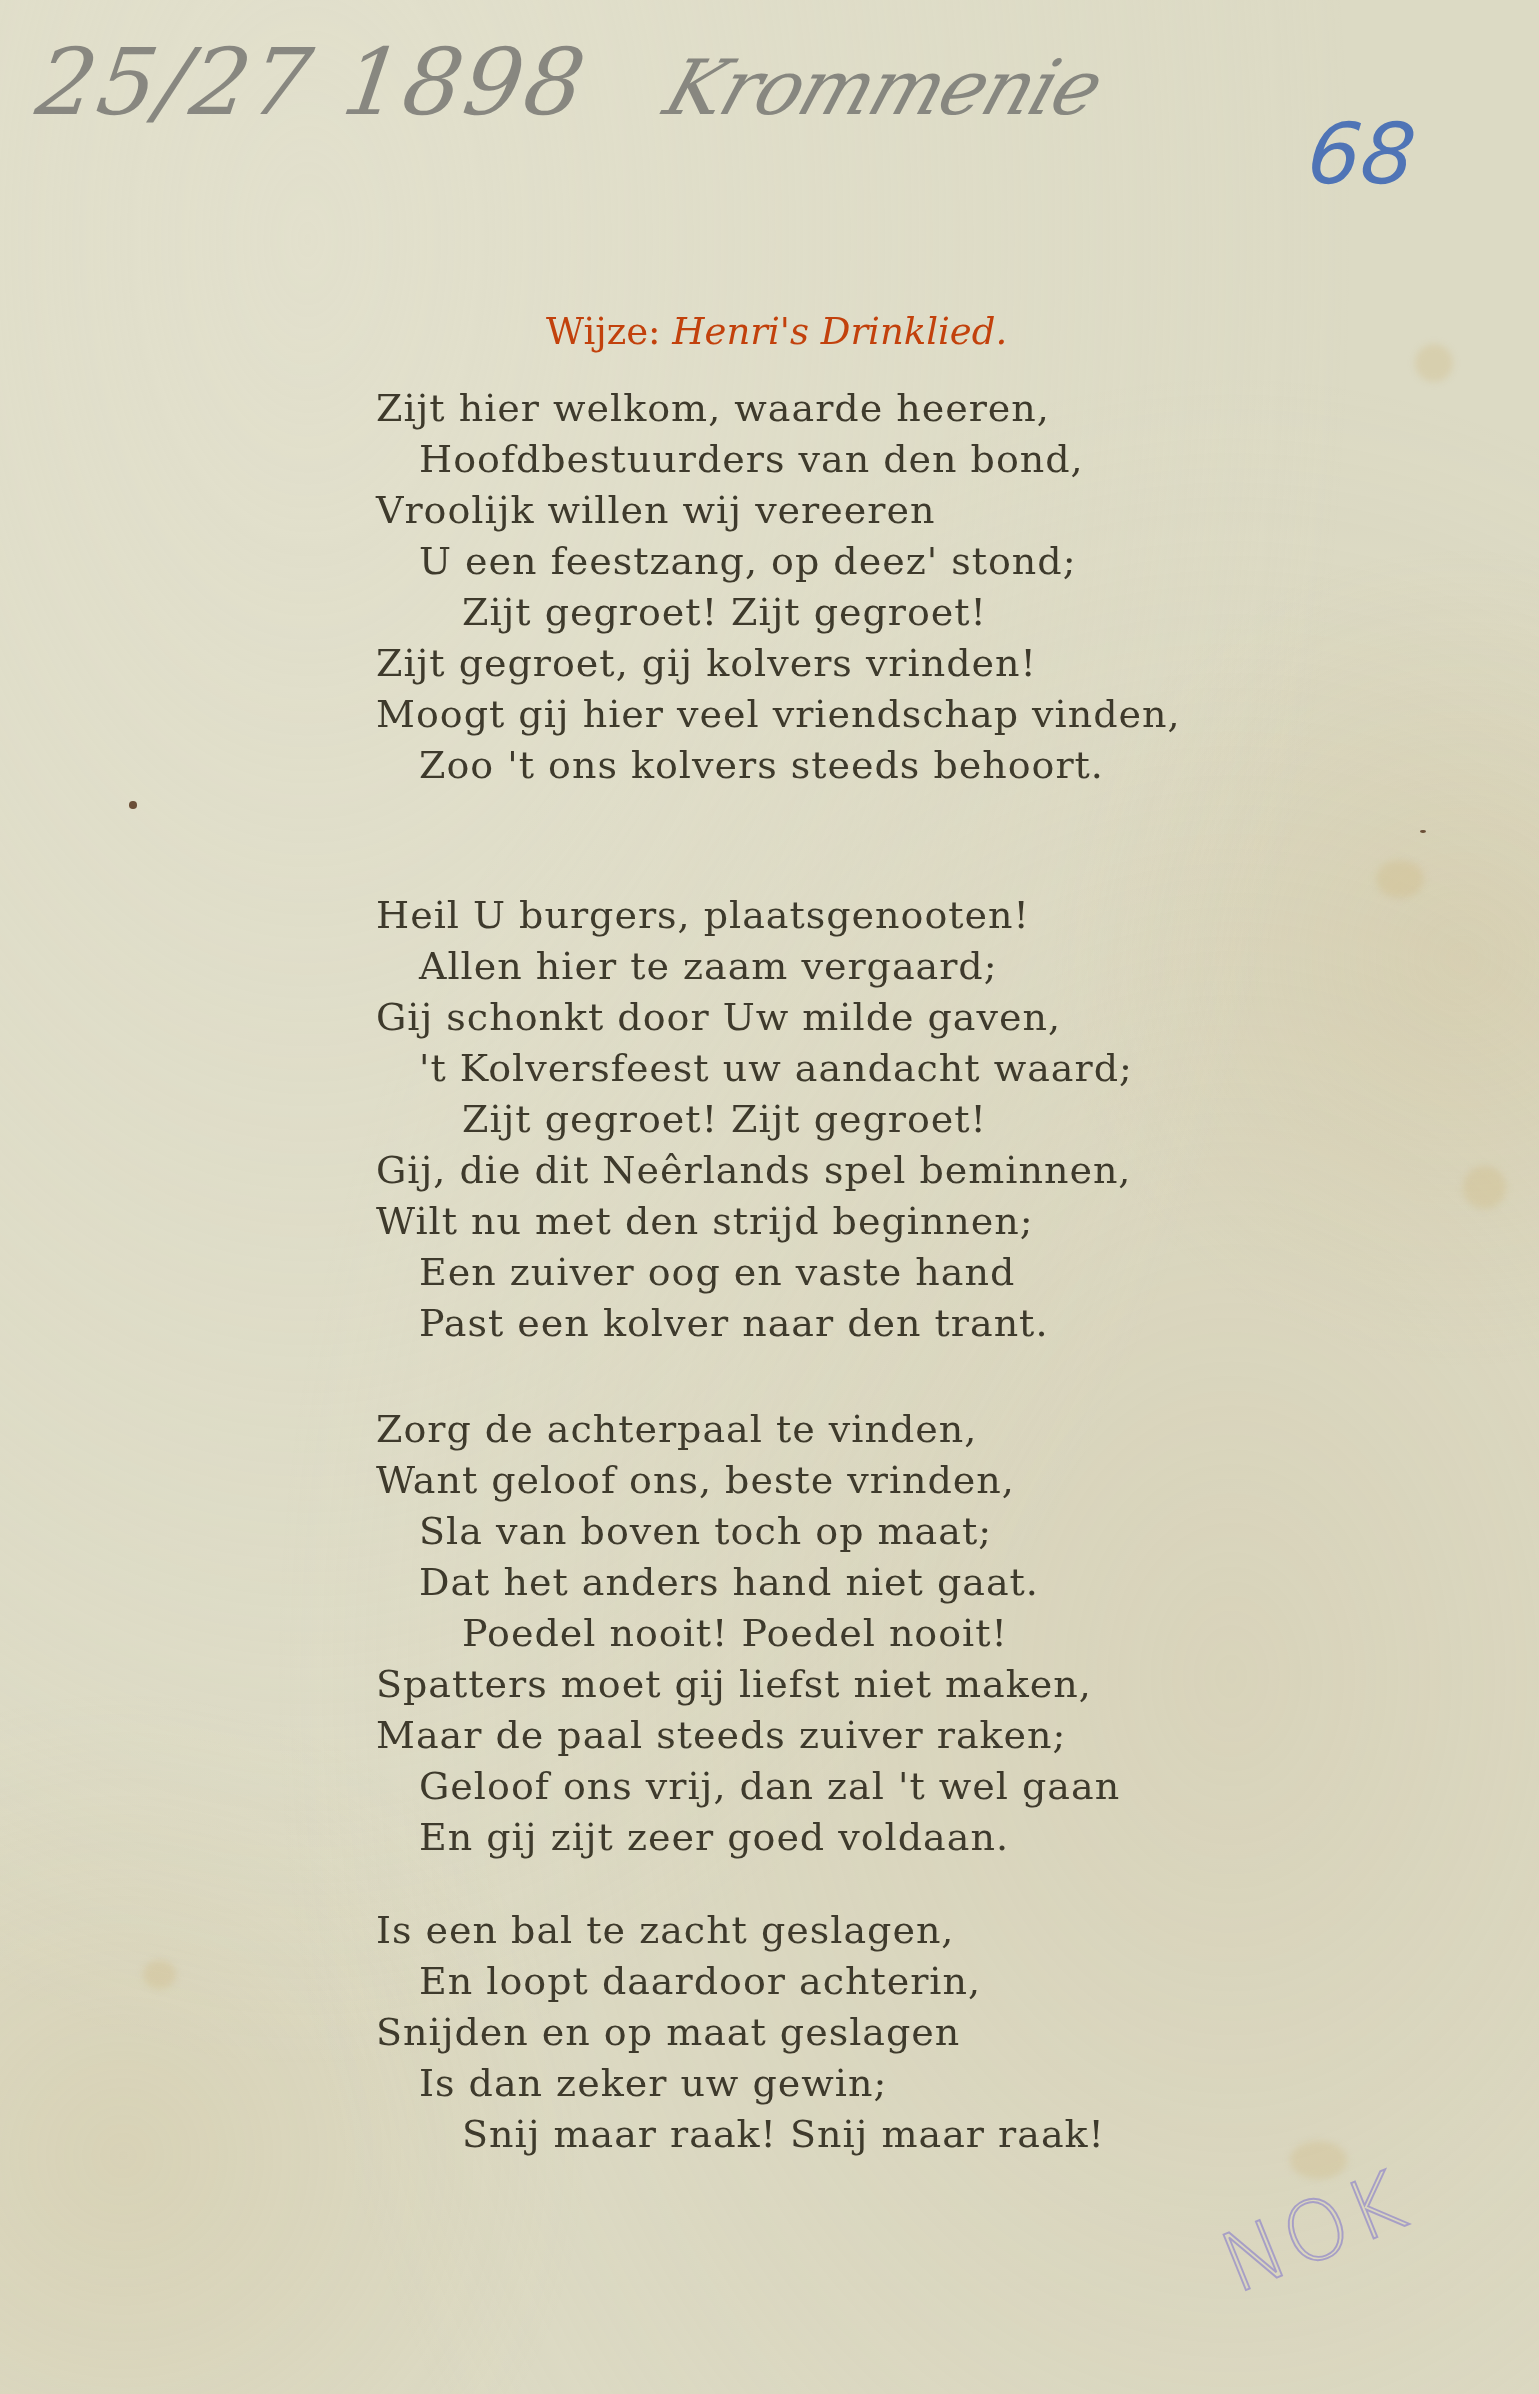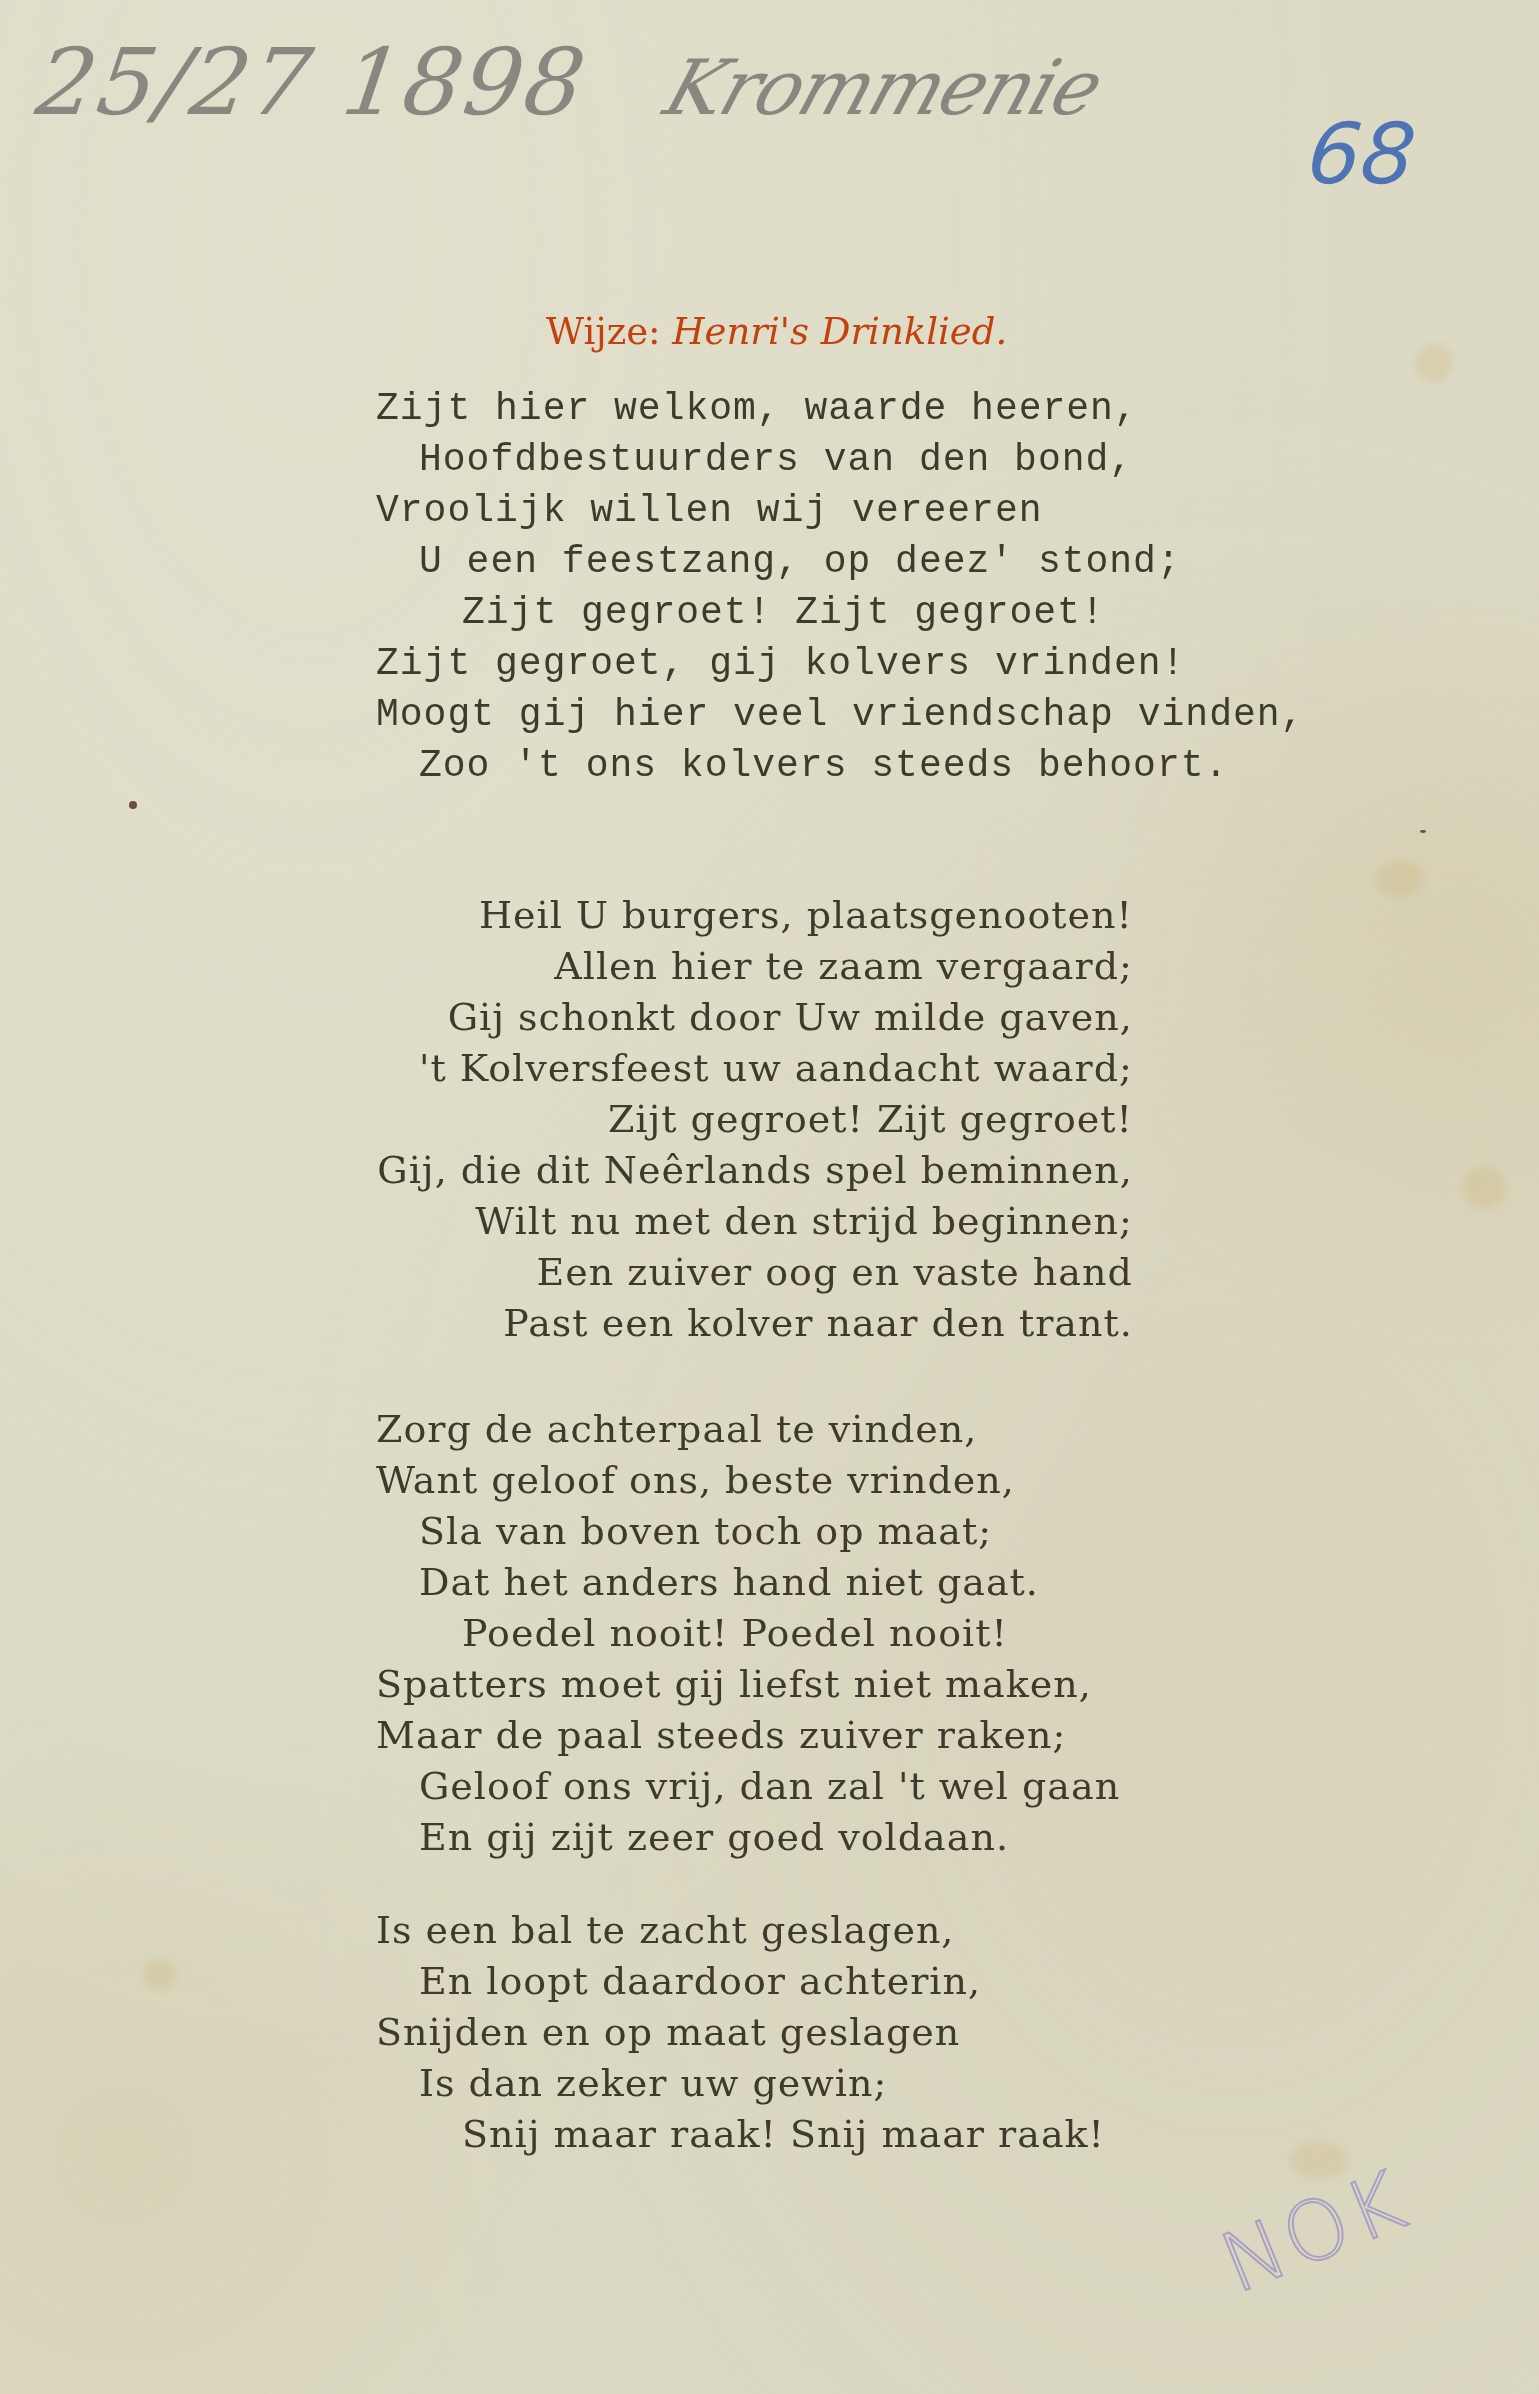--- a/index.html
+++ b/index.html
@@ -63,31 +63,31 @@
 <div class="hand place">Krommenie</div>
 <div class="pagenum">68</div>
 <div class="stamp">NOK</div>
 
 <div class="title">
   <span>Wijze:</span>
   <span class="tune">Henri's Drinklied.</span>
 </div>
 
 <div class="poem">
-  <div class="stanza" style="top:383px;font-family:Liberation Mono, monospace;">
+  <div class="stanza" style="top:383px;">
       <div class="line indent-0">Zijt hier welkom, waarde heeren,</div>
       <div class="line indent-1">Hoofdbestuurders van den bond,</div>
       <div class="line indent-0">Vroolijk willen wij vereeren</div>
       <div class="line indent-1">U een feestzang, op deez' stond;</div>
       <div class="line indent-2">Zijt gegroet! Zijt gegroet!</div>
       <div class="line indent-0">Zijt gegroet, gij kolvers vrinden!</div>
       <div class="line indent-0">Moogt gij hier veel vriendschap vinden,</div>
       <div class="line indent-1">Zoo 't ons kolvers steeds behoort.</div>
     </div>
-  <div class="stanza" style="top:890px;text-align:right;">
+  <div class="stanza" style="top:890px;">
       <div class="line indent-0">Heil U burgers, plaatsgenooten!</div>
       <div class="line indent-1">Allen hier te zaam vergaard;</div>
       <div class="line indent-0">Gij schonkt door Uw milde gaven,</div>
       <div class="line indent-1">'t Kolversfeest uw aandacht waard;</div>
       <div class="line indent-2">Zijt gegroet! Zijt gegroet!</div>
       <div class="line indent-0">Gij, die dit Neêrlands spel beminnen,</div>
       <div class="line indent-0">Wilt nu met den strijd beginnen;</div>
       <div class="line indent-1">Een zuiver oog en vaste hand</div>
       <div class="line indent-1">Past een kolver naar den trant.</div>
     </div>

